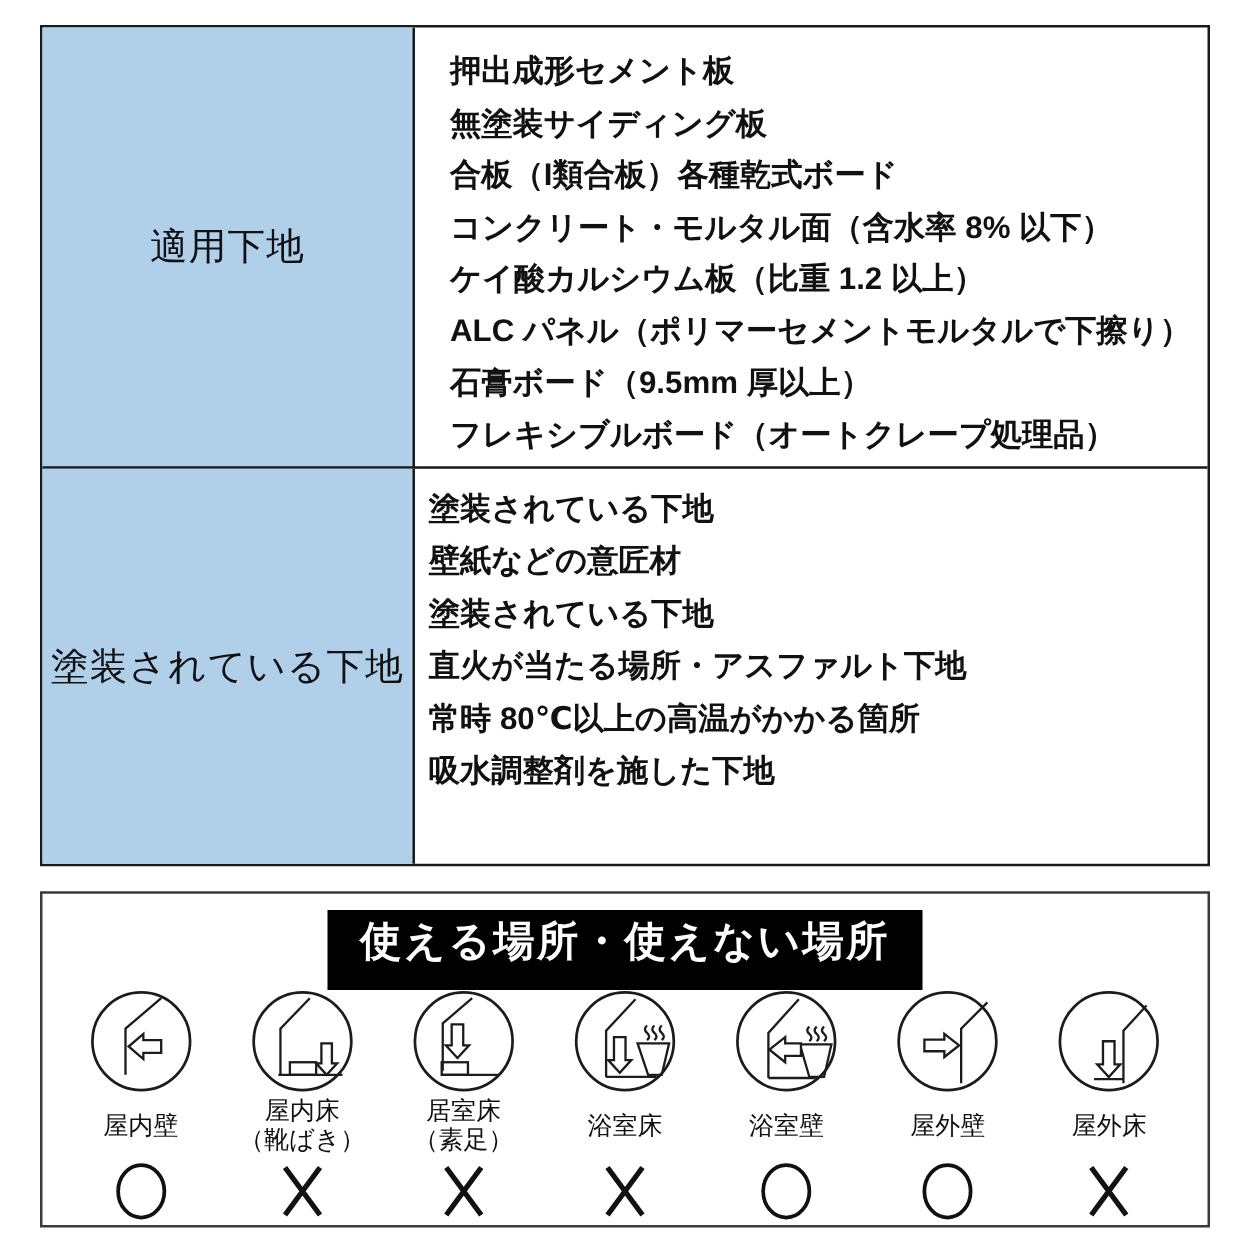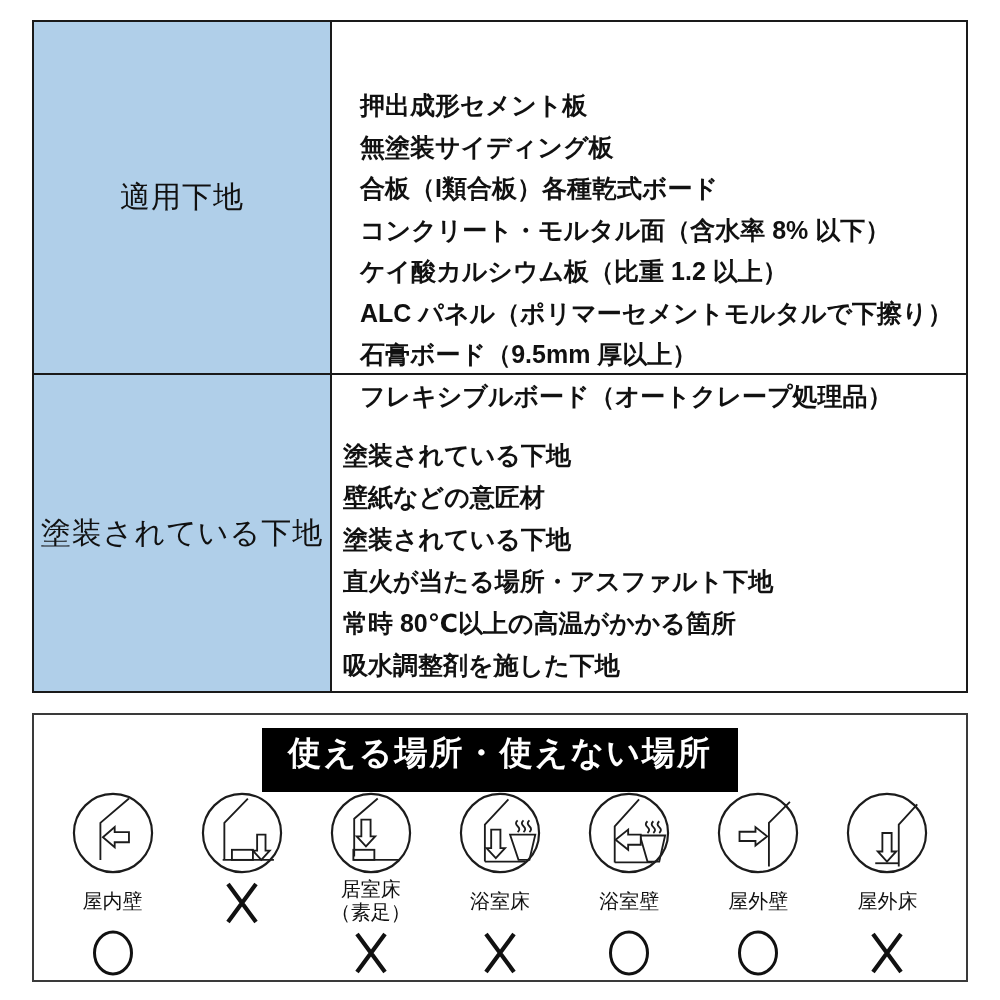--- a/index.html
+++ b/index.html
@@ -25,21 +25,21 @@
   }
   .cell{min-width:0;}
   .cell-header{
     background:var(--header-cell-bg);
     border-right:2px solid var(--table-border);
     display:flex;align-items:center;justify-content:center;
     font-size:30px;font-weight:400;letter-spacing:1px;
   }
   .row1{border-bottom:2px solid var(--table-border);}
   .cell-body ul{list-style:none;margin:0;padding:0;}
-  .cell-body{font-size:25px;font-weight:700;margin-top:48px;}
+  .cell-body{font-size:25px;font-weight:700;}
   .cell-body.row1{padding:15px 0 0 28px;}
   .cell-body.row1 li{line-height:41.5px;}
   .cell-body.row2{padding:11px 0 0 11px;}
   .cell-body.row2 li{line-height:42px;}
   
   .usage-box{
     position:absolute;left:32px;top:713px;width:936px;height:269px;
     border:2px solid var(--box-border);
   }
   .usage-banner{
@@ -128,20 +128,24 @@
     </div>
 
     <div class="usage-item">
       <svg class="place-icon" viewBox="0 0 100 100">
         <circle class="outer" cx="50" cy="50" r="46.5"></circle>
         <polyline class="ln" points="29,82 29,38 57,9"></polyline>
         <line class="ln" x1="27" y1="82" x2="88" y2="82"></line>
         <rect class="ln" x="38" y="70" width="25" height="12"></rect>
         <path class="arrow" d="M73 82 L63 71 L68 71 L68 52 L78 52 L78 71 L83 71 Z"></path>
       </svg>
+      <div class="usage-label">
+        <span>屋内床</span>
+        <span class="sublabel">（靴ばき）</span>
+      </div>
       <div class="mark" data-mark="×">
 
         <svg class="shape-cross" viewBox="0 0 46 52">
             <path d="M9 7 L37 45 M37 7 L9 45" stroke="#111" stroke-width="4.2" fill="none"></path>
           </svg>
       </div>
     </div>
 
     <div class="usage-item">
       <svg class="place-icon" viewBox="0 0 100 100">

